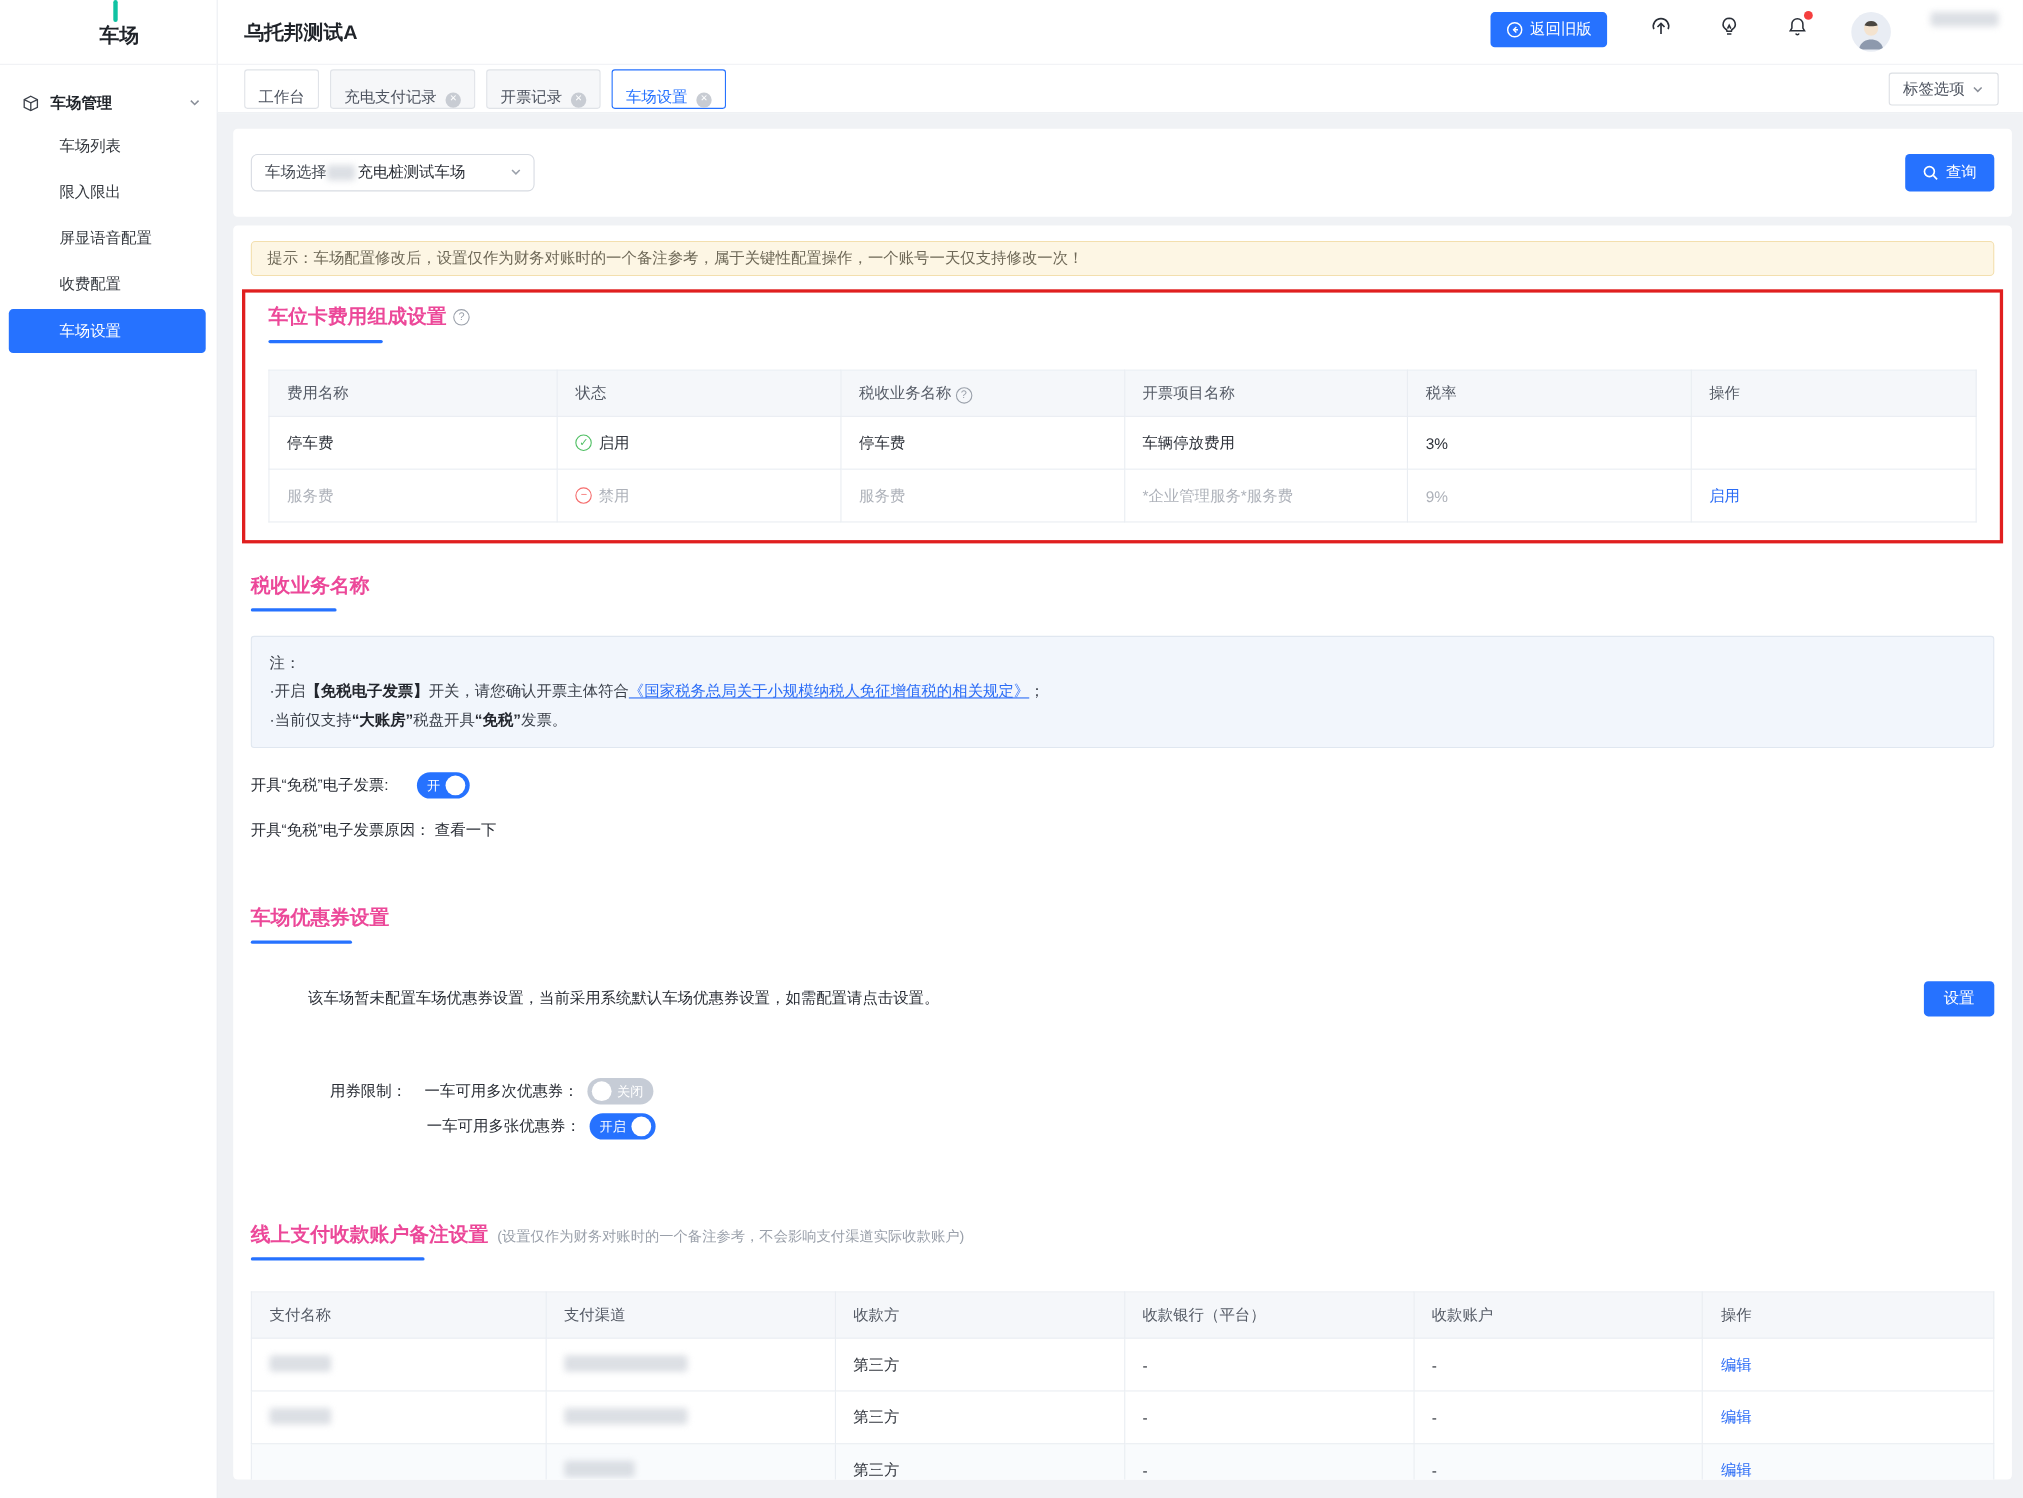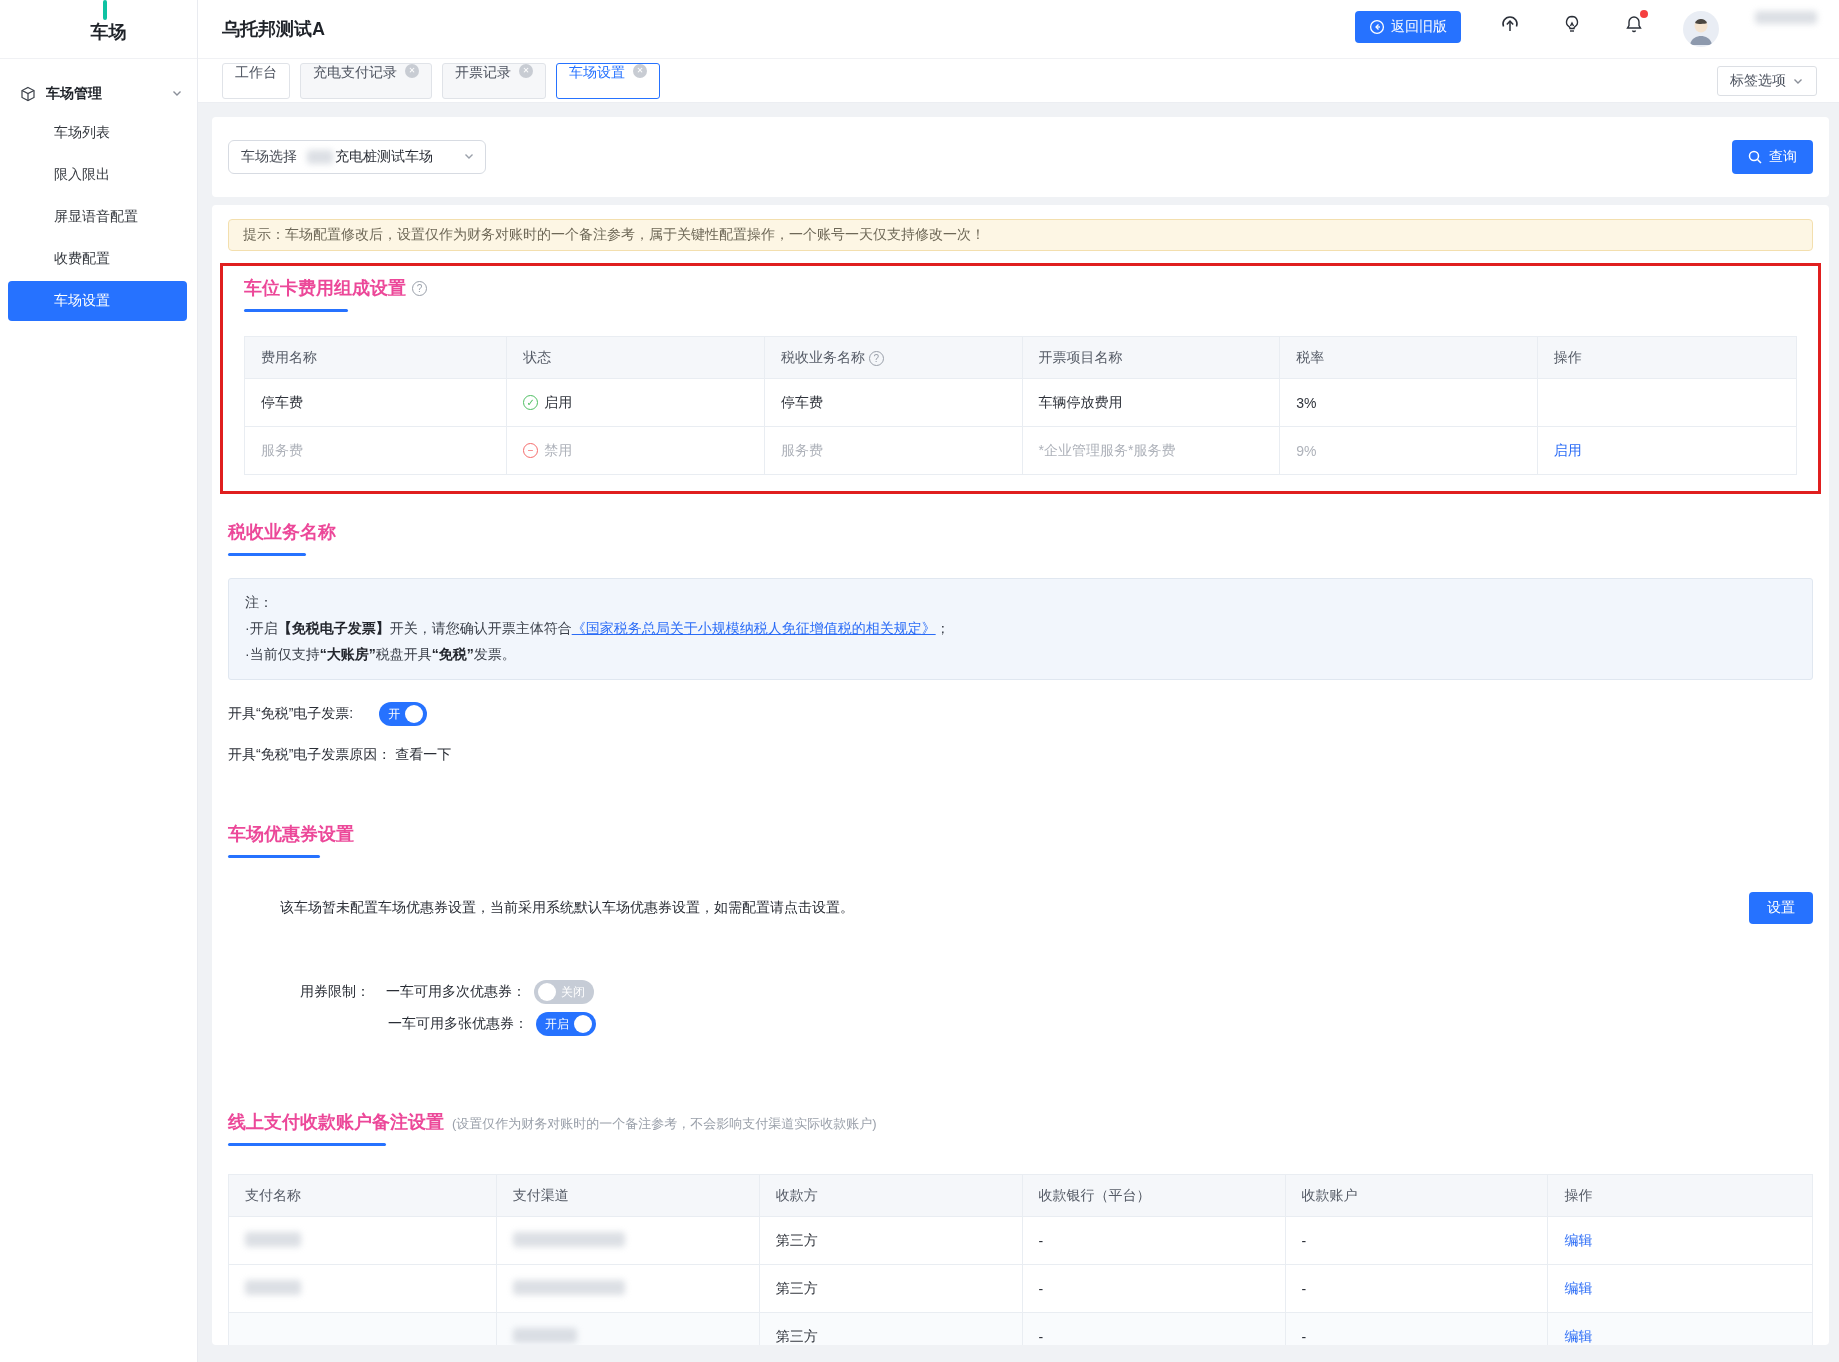--- a/index.html
+++ b/index.html
@@ -25,33 +25,33 @@
   .topbar-title { font-size:18px; font-weight:bold; color:#1f2329; }
   .topbar-right { margin-left:auto; display:flex; align-items:flex-start; gap:36px; }
   .btn-back { display:flex; align-items:center; gap:6px; background:#2672ff; color:#fff; border:none; height:32px; padding:0 14px; border-radius:4px; font-size:14px; cursor:pointer; }
   .icon-btn { position:relative; display:flex; align-items:center; justify-content:center; width:26px; height:26px; cursor:pointer; color:#2a2f38; }
   .badge-dot { position:absolute; top:-1px; right:-1px; width:8px; height:8px; background:#f53f3f; border-radius:50%; }
   .avatar { width:36px; height:36px; border-radius:50%; background:#e9edf4; overflow:hidden; display:flex; align-items:flex-end; justify-content:center; }
   .blur-chip { display:inline-block; background:#c9ced6; border-radius:3px; filter:blur(3px); opacity:.65; }
 
   
   .tabstrip { height:44px; background:#fff; border-bottom:1px solid #eceef2; display:flex; align-items:center; padding:0 22px 0 24px; gap:10px; }
-  .tab { display:flex; align-items:flex-start; gap:8px; height:36px; padding:0 12px; border:1px solid #e0e3e8; border-radius:3px; background:#f6f7f9; color:#4e5460; cursor:pointer;font-family:Liberation Mono, monospace; }
+  .tab { display:flex; align-items:flex-end; gap:8px; height:36px; padding:0 12px; border:1px solid #e0e3e8; border-radius:3px; background:#f6f7f9; color:#4e5460; cursor:pointer;font-family:Liberation Mono, monospace; }
   .tab.plain { background:#fff; }
   .tab.active { background:#fff; border-color:#2672ff; color:#2672ff; }
   .tab-close { width:14px; height:14px; border-radius:50%; background:#c8ccd3; color:#fff; font-size:10px; line-height:14px; text-align:center; cursor:pointer; }
   .tab.active .tab-close { background:#c8ccd3; }
   .tag-options { margin-left:auto; display:flex; align-items:center; gap:6px; height:30px; padding:0 12px; border:1px solid #dcdfe4; border-radius:3px; background:#fff; color:#4e5460; cursor:pointer; }
 
   
   .content { flex:1; overflow:hidden; padding:14px 10px 0 14px; display:flex; flex-direction:column; gap:8px; }
   .card { background:#fff; border-radius:4px; }
   .query-card { height:80px; display:flex; align-items:center; padding:0 16px; }
   .select-box { width:258px; height:34px; border:1px solid #d7dbe2; border-radius:6px; display:flex; align-items:center; padding:0 10px 0 12px; cursor:pointer; background:#fff; }
-  .select-label { color:#474c55; margin-right:10px; white-space:nowrap; }
+  .select-label { color:#474c55; white-space:nowrap; }
   .select-value { color:#2a2e36; white-space:nowrap; display:flex; align-items:center; gap:2px; }
   .select-box .chev { margin-left:auto; color:#9aa0aa; }
   .btn-query { margin-left:auto; display:flex; align-items:center; gap:7px; background:#2672ff; color:#fff; border:none; height:34px; padding:0 16px; border-radius:4px; font-size:14px; cursor:pointer; }
 
   .main-card { flex:1; padding:14px 16px 0 16px; margin-bottom:17px; overflow:hidden; }
   .notice { background:#fdf6e4; border:1px solid #f3dfae; border-radius:4px; height:32px; display:flex; align-items:center; padding:0 14px; color:#6e6857; }
 
   .red-annot { border:3px solid #e01f1f; margin:12px -8px 0 -8px; padding:10px 21px 16px 21px; }
 
   .section-title-row { display:flex; align-items:center; gap:6px; }

